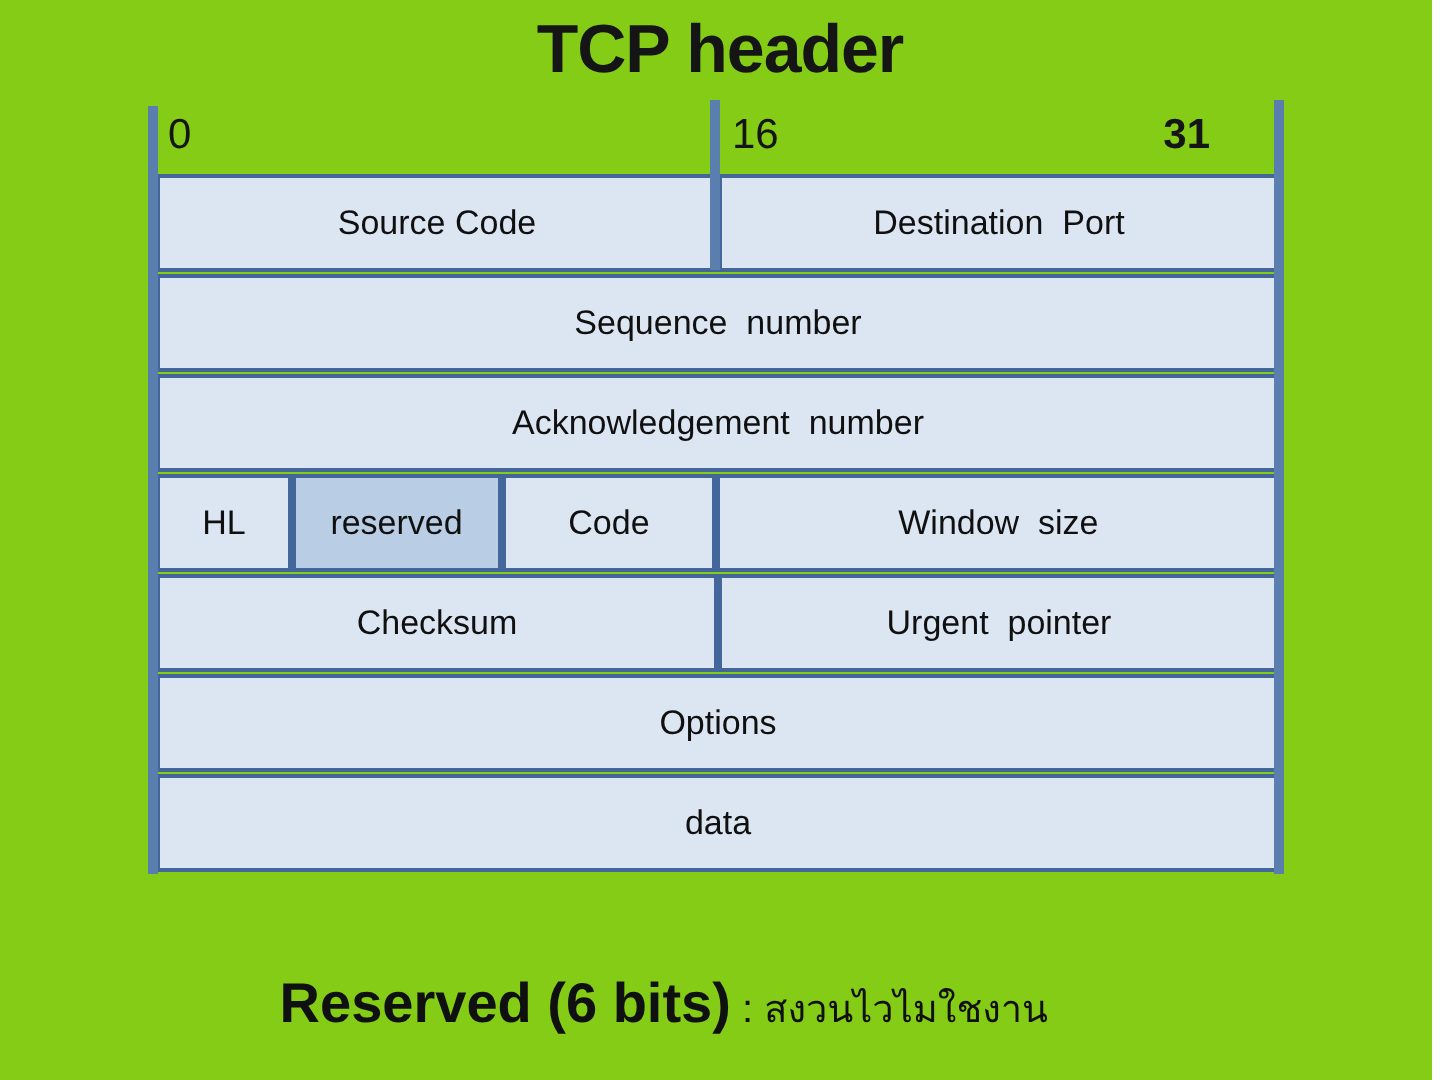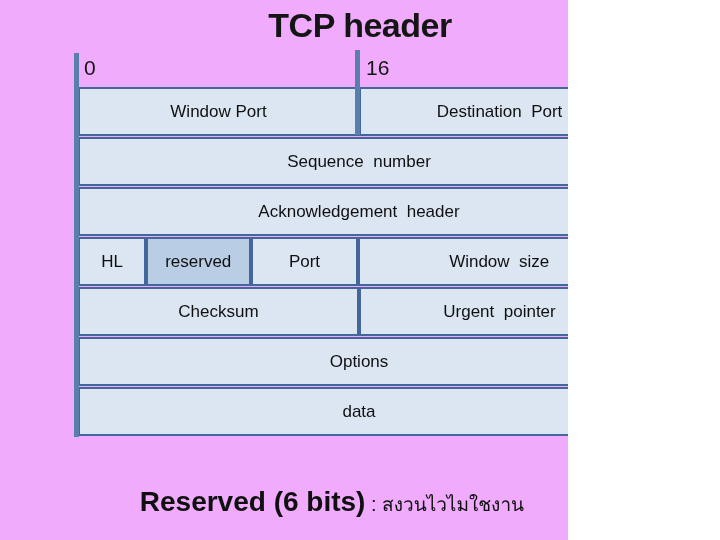--- a/index.html
+++ b/index.html
@@ -1,17 +1,17 @@
 <!DOCTYPE html>
 <html><head>
 <meta charset="utf-8">
 <style>
   html,body{margin:0;padding:0;background:#fff;}
   .slide{
-    position:relative;width:568px;height:540px;background:#f0abfc;overflow:hidden;
+    position:relative;width:716px;height:540px;background:#84cc16;overflow:hidden;
     font-family:"Liberation Sans", sans-serif;color:#111;
   }
   .title{
     position:absolute;top:6px;left:0;width:720px;text-align:center;
     font-size:34px;font-weight:700;letter-spacing:-0.5px;color:#151515;
   }
   
   .ruler-num{position:absolute;top:56px;font-size:21px;color:#151515;}
   .num-0{left:84px;}
   .num-15{left:258px;width:90px;text-align:right;}
@@ -57,36 +57,36 @@
   <div class="ruler-num num-16">16</div>
   <div class="ruler-num num-31">31</div>
 
   <div class="bar bar-left"></div>
   <div class="bar bar-center"></div>
   <div class="bar bar-right"></div>
 
   <div class="tbl">
 
     <div class="row">
-      <div class="cell w50">Window Port</div>
+      <div class="cell w50">Source Code</div>
       <div class="cell w50">Destination  Port</div>
     </div>
 
     <div class="row">
       <div class="cell w100">Sequence  number</div>
     </div>
 
     <div class="row">
-      <div class="cell w100">Acknowledgement  header</div>
+      <div class="cell w100">Acknowledgement  number</div>
     </div>
 
     <div class="row">
       <div class="cell wHL">HL</div>
       <div class="cell wRes dark">reserved</div>
-      <div class="cell wCode">Port</div>
+      <div class="cell wCode">Code</div>
       <div class="cell wWin">Window  size</div>
     </div>
 
     <div class="row">
       <div class="cell w50">Checksum</div>
       <div class="cell w50">Urgent  pointer</div>
     </div>
 
     <div class="row">
       <div class="cell w100">Options</div>

